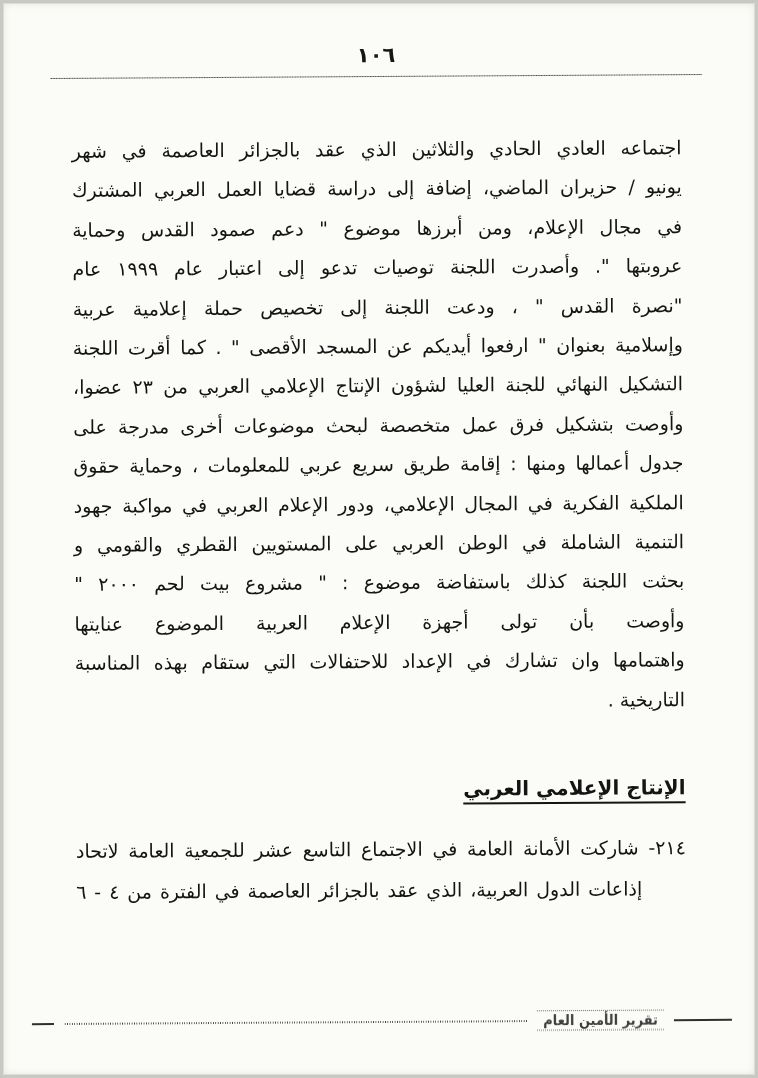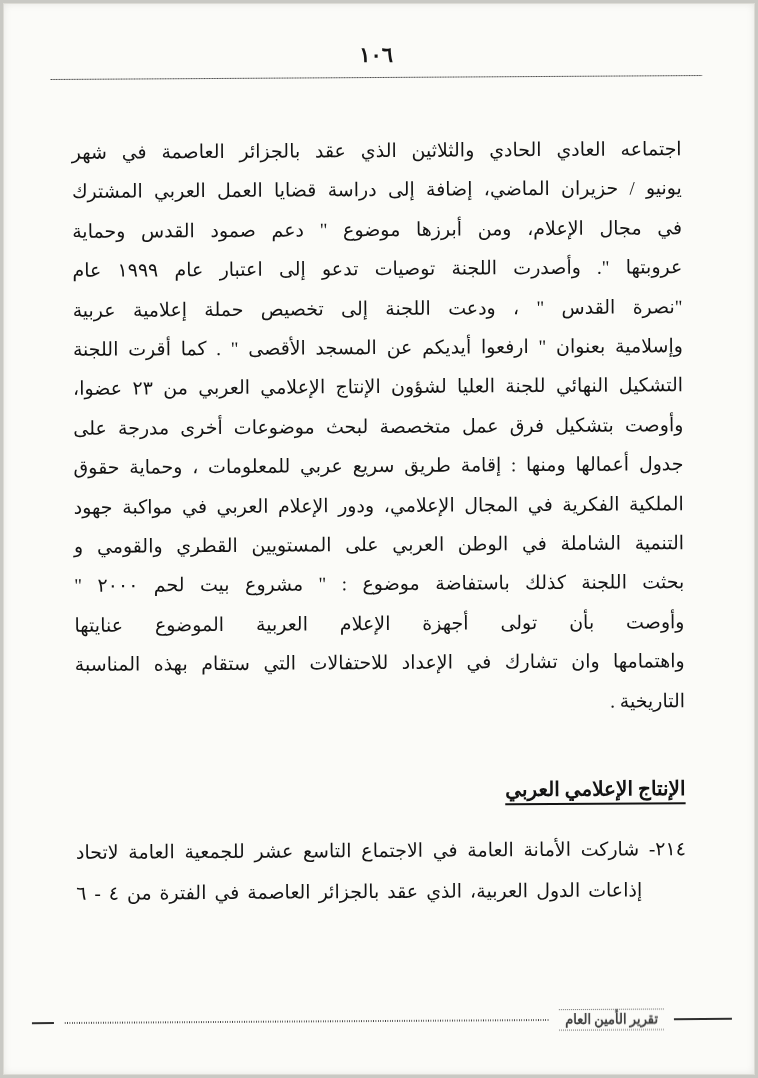--- a/index.html
+++ b/index.html
@@ -11,21 +11,20 @@
   .page {
     position: relative;
     width: 752px;
     height: 1072px;
     margin: 3px auto;
     background: #fbfbf8;
     box-shadow: inset 0 0 0 1px #dddcd6, inset 0 0 8px rgba(0,0,0,0.10);
     overflow: hidden;
     direction: rtl;
     color: #181818;
-    font-family: Liberation Serif, serif;
   }
   .scan {
     position: absolute;
     inset: 0;
     transform: rotate(-0.35deg);
   }
   
   .page-number {
     margin-top: 40px;
     text-align: center;

